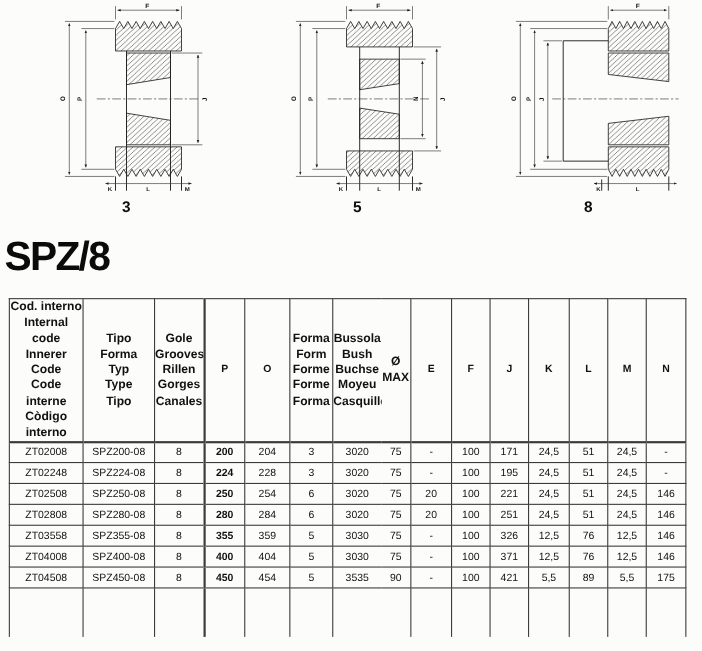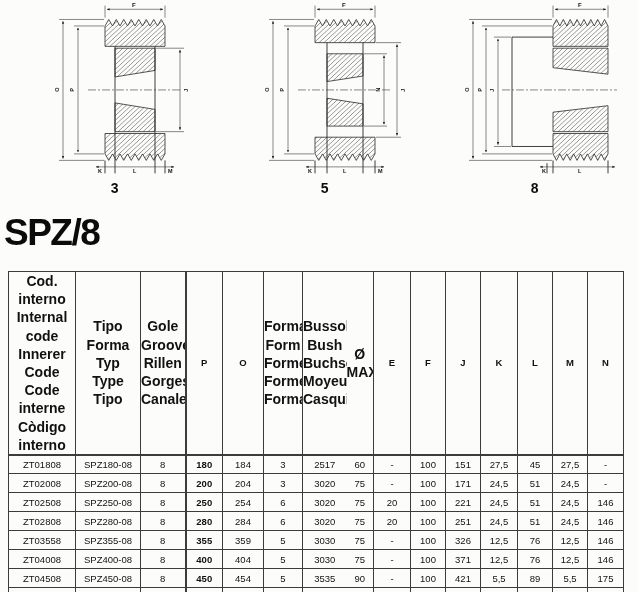--- a/index.html
+++ b/index.html
@@ -20,21 +20,21 @@
 
   
   .title{position:absolute;left:4px;top:212px;font-size:37px;font-weight:bold;
          letter-spacing:-1.5px;color:#0b0b0b;}
 
   
   table.spec{position:absolute;left:8px;top:271px;width:615px;border-collapse:collapse;
              table-layout:fixed;font-size:9.5px;color:#111;}
   table.spec th,table.spec td{border:1px solid #3c3c3c;text-align:center;vertical-align:middle;
              padding:0;overflow:hidden;}
-  table.spec thead th{height:66px;font-size:14px;font-weight:bold;line-height:1.3;
+  table.spec thead th{height:66px;font-size:11px;font-weight:bold;line-height:1.3;
              white-space:pre-line;border-bottom-width:2px;}
   table.spec thead th.letter{font-size:9.5px;}
   table.spec tbody tr{height:19px;}
   table.spec td.bold{font-weight:bold;}
   table.spec .thick-l{border-left-width:2px;}
   table.spec .no-r{border-right:none;margin-top:29px;}
   table.spec .no-l{border-left:none;}
   table.spec tr.filler td{height:44px;border-bottom:none;}
 </style>
 </head>
@@ -244,48 +244,48 @@
         <th class="letter">F</th>
         <th class="letter">J</th>
         <th class="letter">K</th>
         <th class="letter">L</th>
         <th class="letter">M</th>
         <th class="letter">N</th>
       </tr>
     </thead>
     <tbody>
         <tr>
-          <td>ZT01808</td>
-          <td>SPZ180-08</td>
-          <td>8</td>
-          <td class="bold thick-l">180</td>
-          <td>184</td>
-          <td>3</td>
-          <td class="no-r">2517</td>
-          <td class="no-l">60</td>
-          <td>-</td>
-          <td>100</td>
-          <td>151</td>
-          <td>27,5</td>
-          <td>45</td>
-          <td>27,5</td>
-          <td>-</td>
-        </tr>
-        <tr>
           <td>ZT02008</td>
           <td>SPZ200-08</td>
           <td>8</td>
           <td class="bold thick-l">200</td>
           <td>204</td>
           <td>3</td>
           <td class="no-r">3020</td>
           <td class="no-l">75</td>
           <td>-</td>
           <td>100</td>
           <td>171</td>
+          <td>24,5</td>
+          <td>51</td>
+          <td>24,5</td>
+          <td>-</td>
+        </tr>
+        <tr>
+          <td>ZT02248</td>
+          <td>SPZ224-08</td>
+          <td>8</td>
+          <td class="bold thick-l">224</td>
+          <td>228</td>
+          <td>3</td>
+          <td class="no-r">3020</td>
+          <td class="no-l">75</td>
+          <td>-</td>
+          <td>100</td>
+          <td>195</td>
           <td>24,5</td>
           <td>51</td>
           <td>24,5</td>
           <td>-</td>
         </tr>
         <tr>
           <td>ZT02508</td>
           <td>SPZ250-08</td>
           <td>8</td>
           <td class="bold thick-l">250</td>

